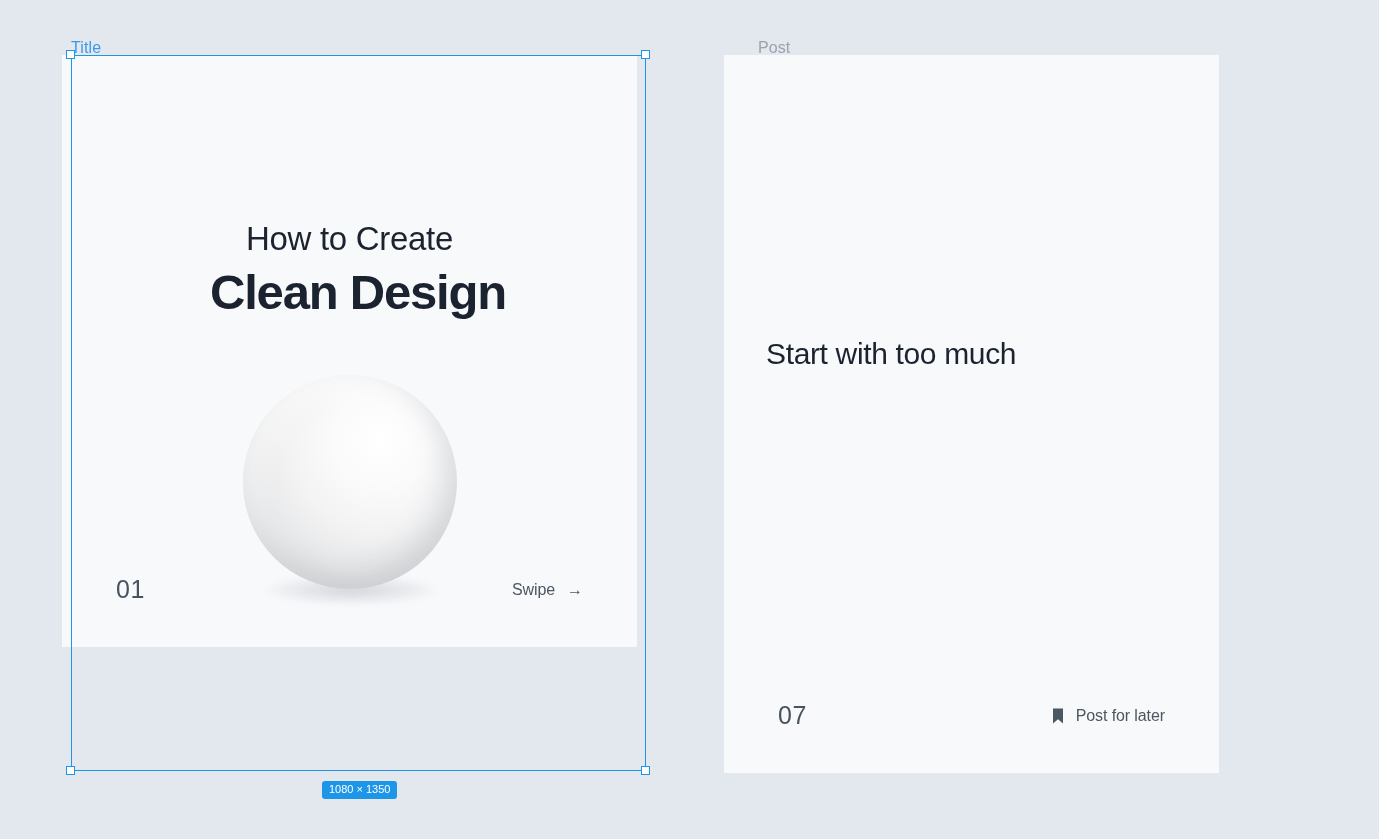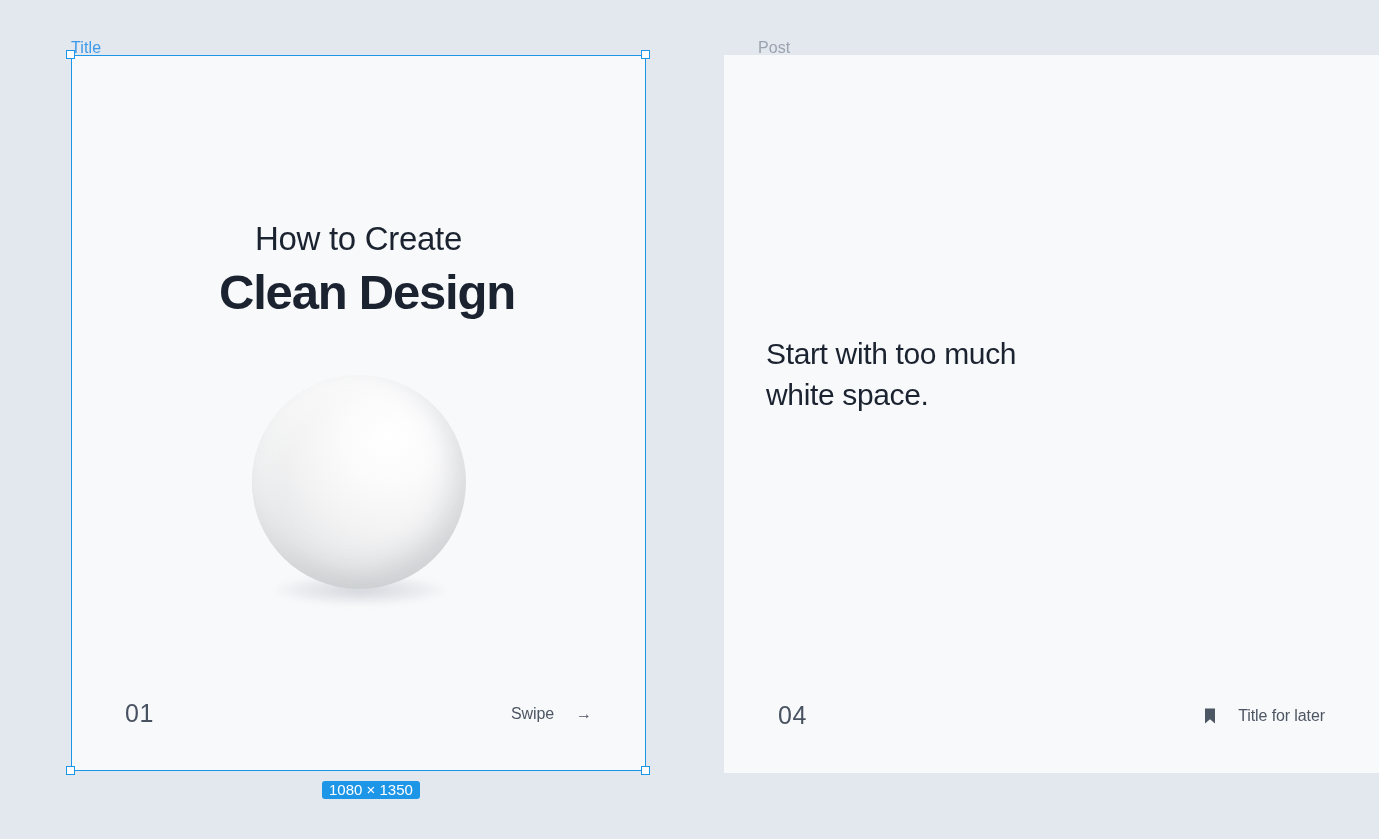--- a/index.html
+++ b/index.html
@@ -21,29 +21,29 @@
     inset: 0;
   }
 
   
   .frame {
     position: absolute;
     background: #f8f9fb;
     box-sizing: border-box;
   }
   #frame-title {
-    left: 71px;
+    left: 62px;
     top: 55px;
     width: 575px;
-    height: 716px;
+    height: 592px;
   }
   #frame-post {
     left: 724px;
     top: 55px;
-    width: 655px;
+    width: 495px;
     height: 718px;
   }
 
   .frame-label {
     position: absolute;
     font-size: 16px;
     line-height: 11px;
     letter-spacing: 0.1px;
     white-space: nowrap;
     user-select: none;
@@ -82,21 +82,21 @@
   .handle.tr { left: 641px; top: 50px; }
   .handle.bl { left: 66px;  top: 766px; }
   .handle.br { left: 641px; top: 766px; }
 
   .dim-badge {
     position: absolute;
     left: 322px;
     top: 781px;
     background: #1e96e8;
     color: #ffffff;
-    font-size: 15px;
+    font-size: 11px;
     line-height: 15px;
     padding: 1px 7px 2px 7px;
     border-radius: 3px;
     white-space: nowrap;
     user-select: none;
   }
 
   
   .headline {
     position: absolute;
@@ -173,21 +173,21 @@
     letter-spacing: 0.6px;
     color: #495261;
   }
   .card-action {
     font-size: 16px;
     line-height: 20px;
     font-weight: 400;
     color: #4d5663;
     display: flex;
     align-items: center;
-    gap: 22px;
+    gap: 12px;
     letter-spacing: -0.1px;
   }
   .card-action .arrow-icon {
     font-size: 16px;
     line-height: 16px;
     display: inline-block;
   }
   .card-action .bookmark-icon {
     display: inline-flex;
     width: 12px;
@@ -239,32 +239,31 @@
     </div>
 
   </div>
 
   <div class="frame-label" id="label-post">Post</div>
 
   <div class="frame" id="frame-post">
 
     <div class="body-copy">
       <span>Start with too much</span>
-      <span>white space.</span>
     </div>
 
     <div class="card-footer">
-      <div class="card-num">04</div>
+      <div class="card-num">07</div>
       <div class="card-action">
         <span class="bookmark-icon">
           <svg width="12" height="16" viewBox="0 0 12 16" aria-hidden="true">
             <path d="M1 0.6 H11 V15.4 L6 11.2 L1 15.4 Z" fill="#4d5663"></path>
           </svg>
         </span>
-        <span>Title for later</span>
+        <span>Post for later</span>
       </div>
     </div>
 
   </div>
 
   <div class="sel-box"></div>
   <div class="handle tl"></div>
   <div class="handle tr"></div>
   <div class="handle bl"></div>
   <div class="handle br"></div>

